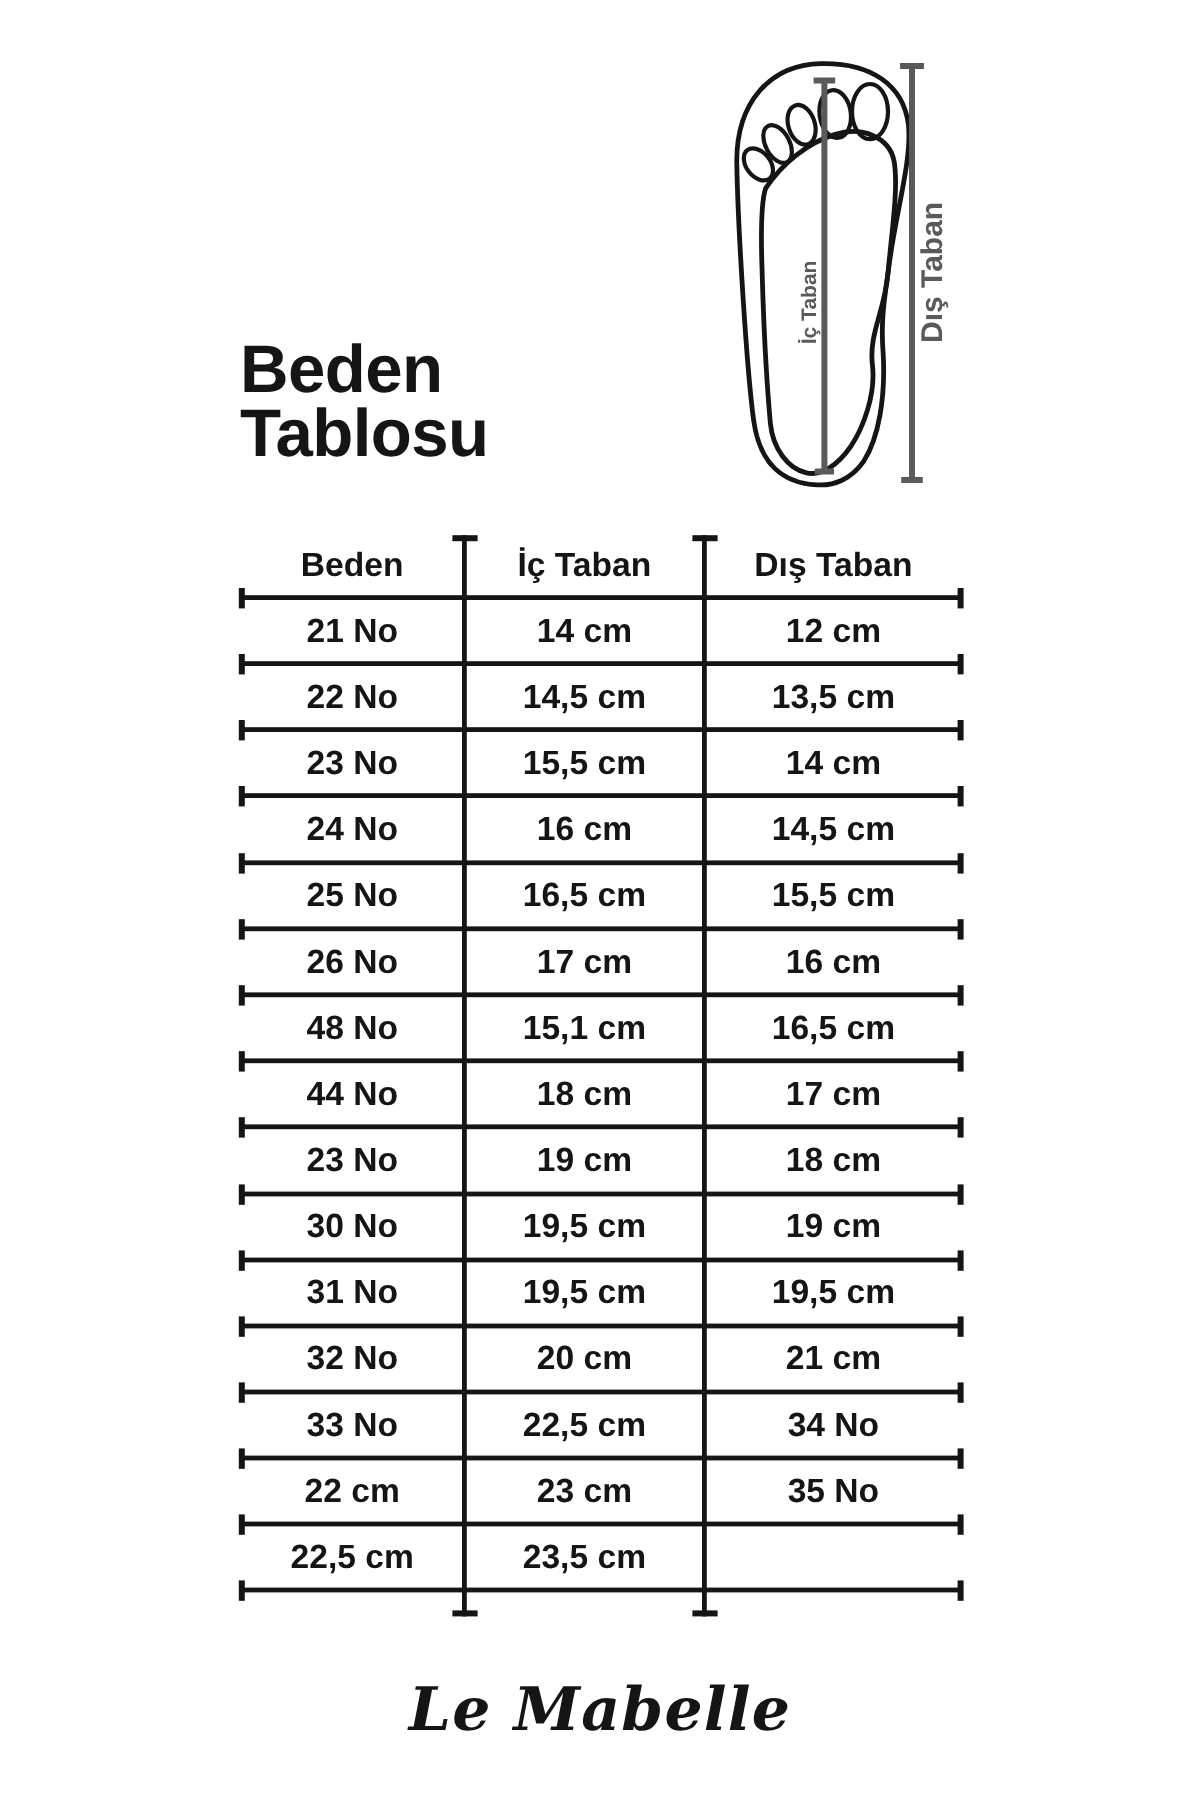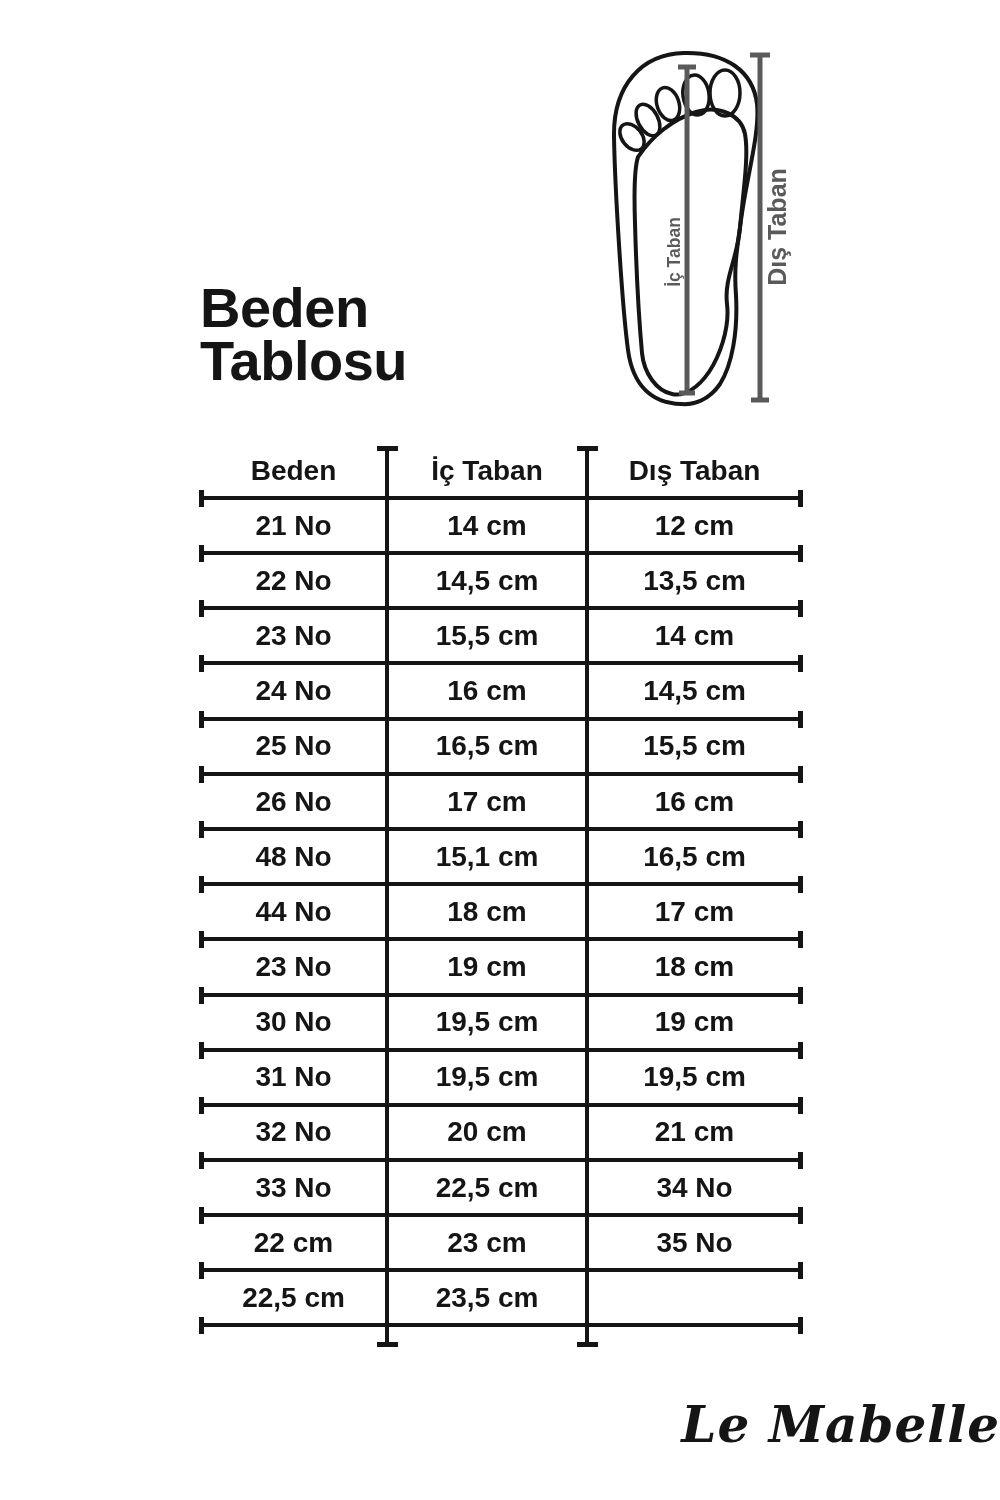--- a/index.html
+++ b/index.html
@@ -37,21 +37,21 @@
     position:absolute;left:200px;top:443px;width:602px;
     display:grid;grid-template-columns:187px 200px 215px;grid-auto-rows:55.17px;
   }
   .cell{
     display:flex;align-items:center;justify-content:center;
     font-size:28px;font-weight:700;color:#151515;white-space:nowrap;
   }
   .cell.head{font-weight:700;}
   
   .logo{
-    position:absolute;left:0;top:1395px;width:1000px;text-align:right;
+    position:absolute;left:0;top:1395px;width:1000px;text-align:center;
     font-family:"DejaVu Serif","Liberation Serif",serif;
     font-style:italic;font-weight:700;font-size:50px;color:#151515;
     letter-spacing:1px;
   }
 </style>
 </head>
 <body>
 
 <div class="page">
 

